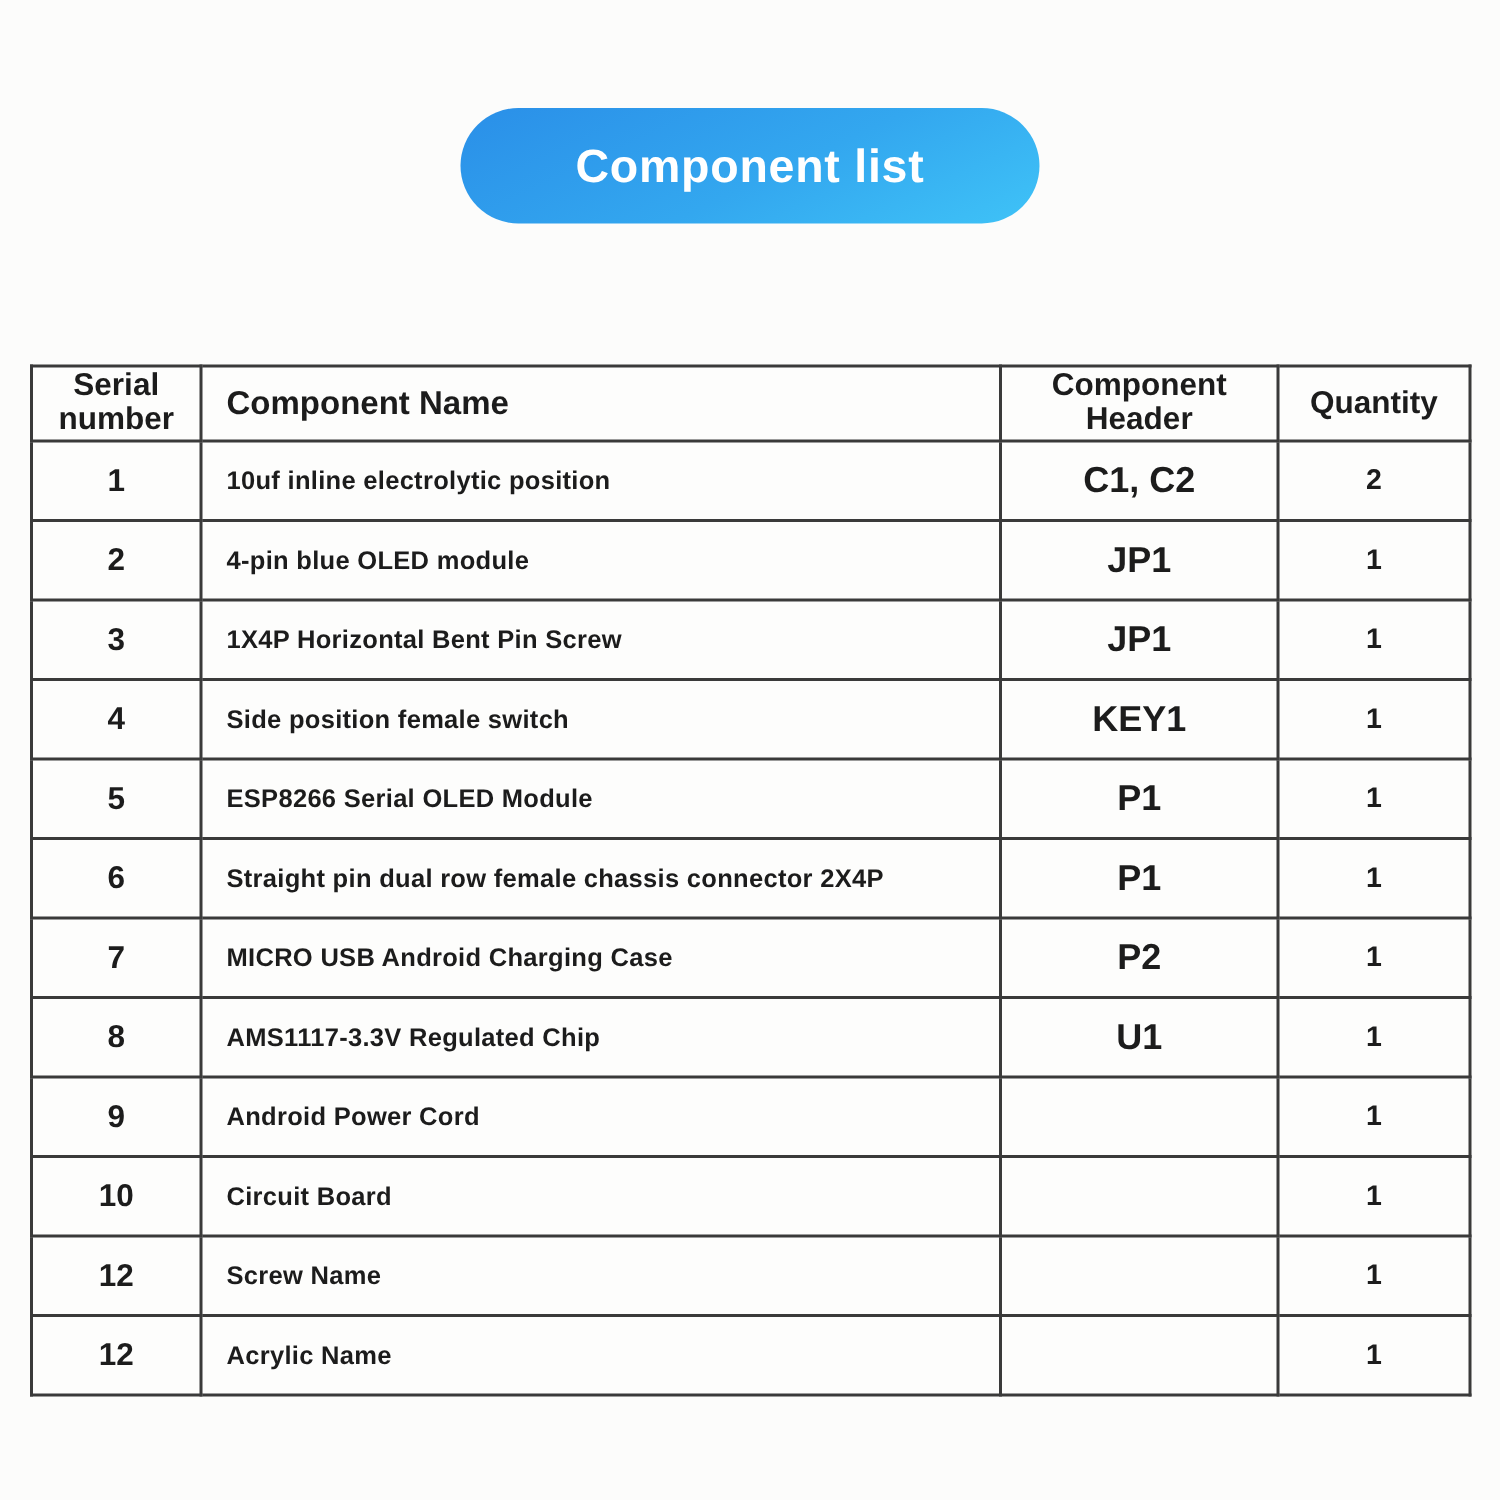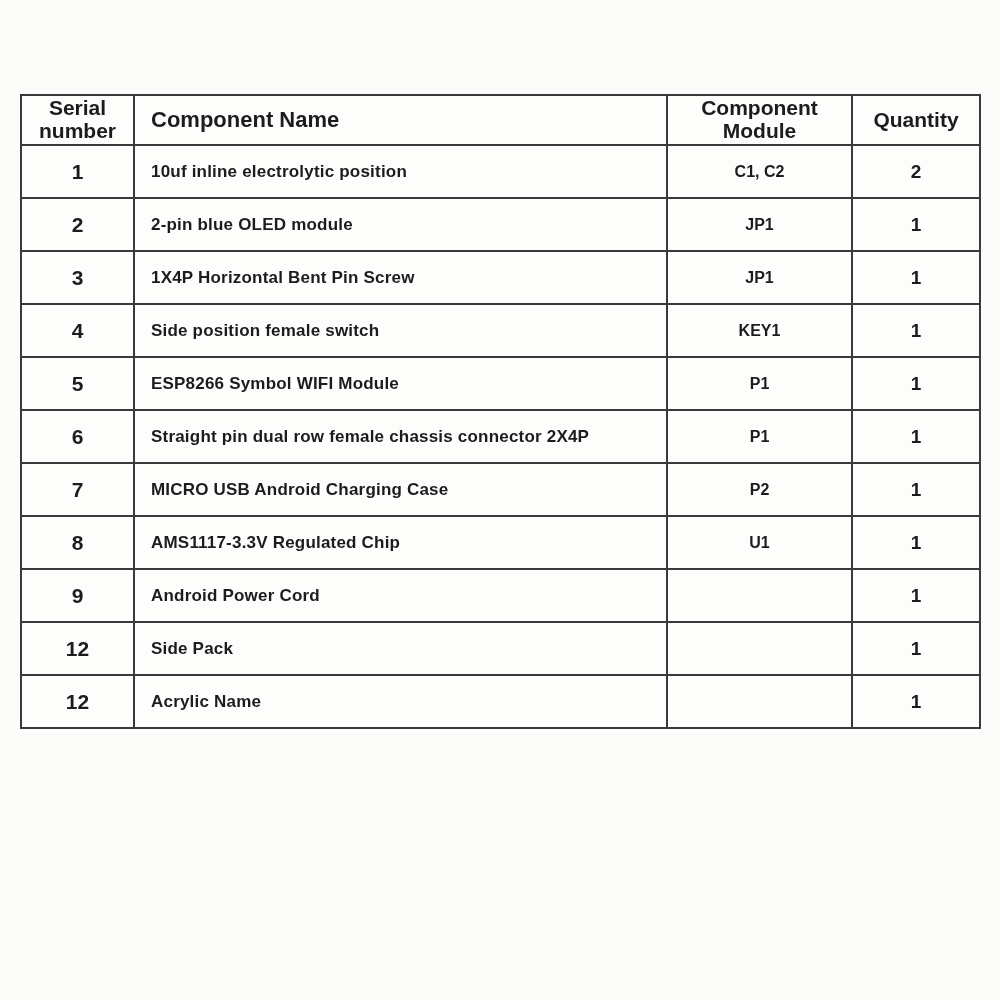--- a/index.html
+++ b/index.html
@@ -59,72 +59,75 @@
     padding-left: 16px;
     font-size: 22px;
     margin-top: 28px;
   }
   .component-table td {
     height: 49px;
     vertical-align: middle;
   }
   .c-serial  { text-align: center; font-size: 21px; }
   .c-name    { text-align: left; padding-left: 16px; font-size: 17px; letter-spacing: 0.2px; }
-  .c-symbol  { text-align: center; font-size: 16px; }
+  .c-symbol  { text-align: center; font-size: 24px; }
   .c-qty     { text-align: center; font-size: 19px; }
 </style>
 </head>
 <body>
 
 <div class="page">
 
+  <div class="title-pill">
+    <span>Component list</span>
+  </div>
 
   <table class="component-table">
     <colgroup>
       <col style="width:113px">
       <col style="width:533px">
       <col style="width:185px">
       <col style="width:128px">
     </colgroup>
     <thead>
       <tr>
         <th class="h-serial">Serial number</th>
         <th class="h-name">Component Name</th>
-        <th class="h-symbol">Component Module</th>
+        <th class="h-symbol">Component Header</th>
         <th class="h-qty">Quantity</th>
       </tr>
     </thead>
     <tbody id="table-body">
         <tr>
     <td class="c-serial">1</td>
     <td class="c-name">10uf inline electrolytic position</td>
     <td class="c-symbol">C1, C2</td>
     <td class="c-qty">2</td>
   </tr>
         <tr>
     <td class="c-serial">2</td>
-    <td class="c-name">2-pin blue OLED module</td>
+    <td class="c-name">4-pin blue OLED module</td>
     <td class="c-symbol">JP1</td>
     <td class="c-qty">1</td>
   </tr>
         <tr>
     <td class="c-serial">3</td>
     <td class="c-name">1X4P Horizontal Bent Pin Screw</td>
     <td class="c-symbol">JP1</td>
     <td class="c-qty">1</td>
   </tr>
         <tr>
     <td class="c-serial">4</td>
     <td class="c-name">Side position female switch</td>
     <td class="c-symbol">KEY1</td>
     <td class="c-qty">1</td>
   </tr>
         <tr>
     <td class="c-serial">5</td>
-    <td class="c-name">ESP8266 Symbol WIFI Module</td>
+    <td class="c-name">ESP8266 Serial OLED Module</td>
     <td class="c-symbol">P1</td>
     <td class="c-qty">1</td>
   </tr>
         <tr>
     <td class="c-serial">6</td>
     <td class="c-name">Straight pin dual row female chassis connector 2X4P</td>
     <td class="c-symbol">P1</td>
     <td class="c-qty">1</td>
   </tr>
         <tr>
@@ -139,22 +142,28 @@
     <td class="c-symbol">U1</td>
     <td class="c-qty">1</td>
   </tr>
         <tr>
     <td class="c-serial">9</td>
     <td class="c-name">Android Power Cord</td>
     <td class="c-symbol"></td>
     <td class="c-qty">1</td>
   </tr>
         <tr>
+    <td class="c-serial">10</td>
+    <td class="c-name">Circuit Board</td>
+    <td class="c-symbol"></td>
+    <td class="c-qty">1</td>
+  </tr>
+        <tr>
     <td class="c-serial">12</td>
-    <td class="c-name">Side Pack</td>
+    <td class="c-name">Screw Name</td>
     <td class="c-symbol"></td>
     <td class="c-qty">1</td>
   </tr>
         <tr>
     <td class="c-serial">12</td>
     <td class="c-name">Acrylic Name</td>
     <td class="c-symbol"></td>
     <td class="c-qty">1</td>
   </tr>
       </tbody>

